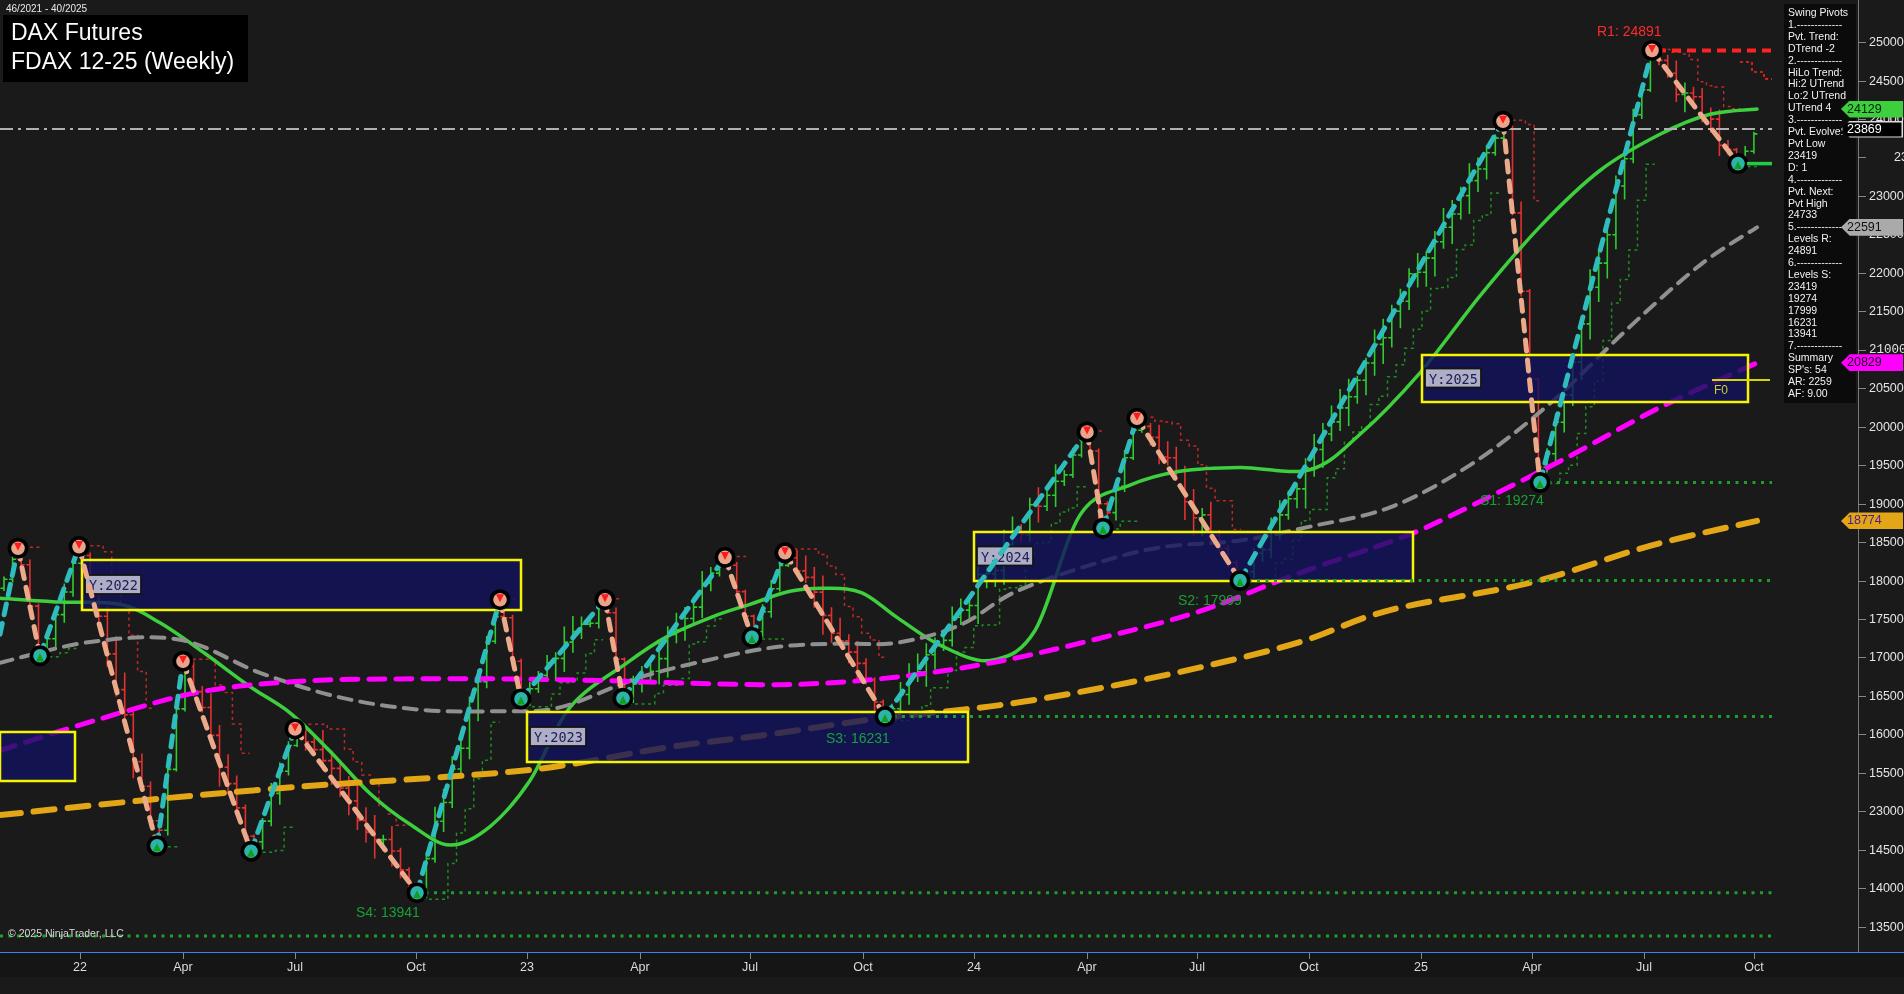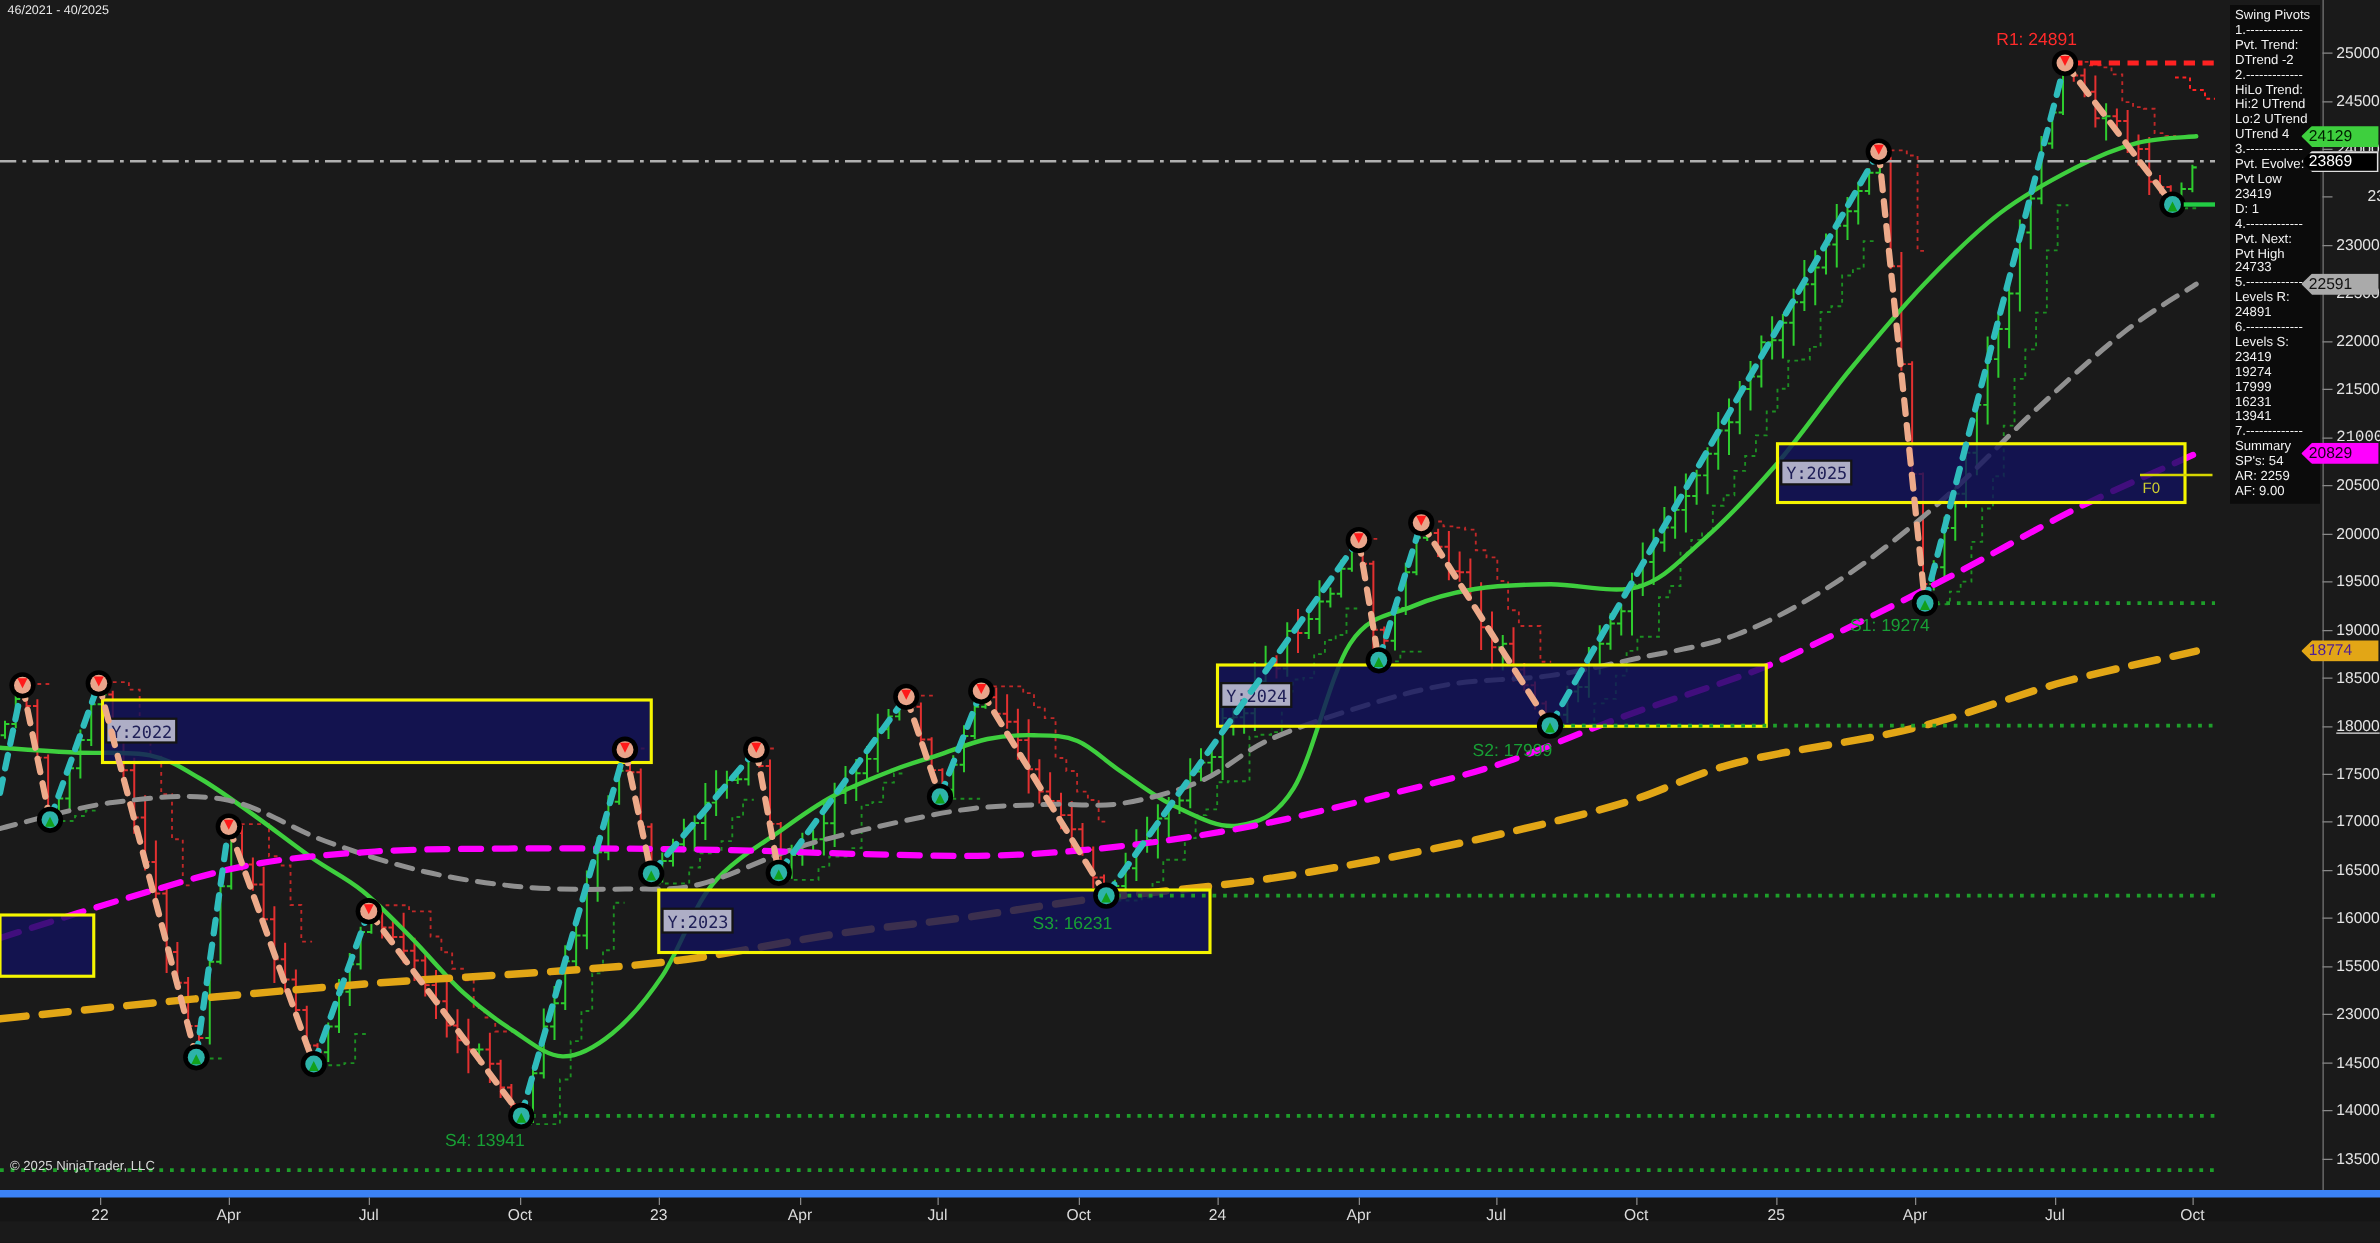--- a/index.html
+++ b/index.html
@@ -15,21 +15,21 @@
              color:#f2f2f2; font-size:10.5px; line-height:11.9px; padding:3px 0 3px 4px; }
   .sb-line { white-space:nowrap; overflow:hidden; }
   #price-axis { position:absolute; left:1845px; top:0; width:59px; height:952px; }
   #axis-vline { position:absolute; left:13px; top:0; width:1px; height:952px; background:#777; }
   .p-tick { position:absolute; left:13px; width:8px; height:1px; background:#888; }
   .p-lbl { position:absolute; left:24px; font-size:12.5px; color:#e4e4e4; }
   .badge { position:absolute; left:-4px; width:62px; height:17px; line-height:17px;
            font-size:12.5px; padding-left:6px;
            clip-path:polygon(0 50%, 14% 0, 100% 0, 100% 100%, 14% 100%); }
   #time-axis { position:absolute; left:0; top:952px; width:1904px; height:25px; background:#151515;
-               border-top:6px solid #3b82f6; }
+               border-top:1px solid #3b82f6; }
   .t-tick { position:absolute; top:0; width:1px; height:6px; background:#888; }
   .t-lbl { position:absolute; top:7px; font-size:12.5px; color:#dcdcdc; transform:translateX(-50%); }
   #bottom-bar { position:absolute; left:0; top:977px; width:1904px; height:17px; background:#111;
                 border-top:1px solid #2e2e2e; }
   #tab { position:absolute; left:3px; top:1px; font-size:10px; color:#e8e8e8; background:#1f1f1f;
          border:1px solid #3a3a3a; border-bottom:none; padding:1px 10px; }
   #logo { position:absolute; right:4px; top:0px; font-size:15.5px; font-weight:bold;
           color:#f04a1a; letter-spacing:0.4px; }
 </style>
 </head>
@@ -405,20 +405,24 @@
         <polygon points="1734,169.1153846153846 1742,169.1153846153846 1738,161.1153846153846" fill="#12a01c"></polygon>
       </g>
       <g>
         <line x1="1712" y1="380.0" x2="1770" y2="380.0" stroke="#d6d600" stroke-width="2"></line>
         <text x="1714" y="394.0" font-size="12" fill="#cfcf30">F0</text>
         <line x1="1747" y1="163.6" x2="1772" y2="163.6" stroke="#22cc44" stroke-width="3.5"></line>
         <path d="M1740,62.0L1752,62.0L1752,72.0L1764,72.0L1764,78.9L1772,78.9" fill="none" stroke="#ff2222" stroke-width="1.6" stroke-dasharray="3 3"></path>
       </g>
     </svg>
   <div id="range-label">46/2021 - 40/2025</div>
+  <div id="title-box">
+    <div>DAX Futures</div>
+    <div>FDAX 12-25 (Weekly)</div>
+  </div>
   <div id="copyright">© 2025 NinjaTrader, LLC</div>
   <div id="sidebar">
       <div class="sb-line">Swing Pivots</div>
       <div class="sb-line">1.-------------</div>
       <div class="sb-line">Pvt. Trend:</div>
       <div class="sb-line">DTrend -2</div>
       <div class="sb-line">2.-------------</div>
       <div class="sb-line">HiLo Trend:</div>
       <div class="sb-line">Hi:2 UTrend</div>
       <div class="sb-line">Lo:2 UTrend</div>
@@ -462,21 +466,21 @@
       <div class="p-lbl" style="top: 765.8px;">15500</div>
       <div class="p-tick" style="top: 734.3px;"></div>
       <div class="p-lbl" style="top: 727.3px;">16000</div>
       <div class="p-tick" style="top: 695.8px;"></div>
       <div class="p-lbl" style="top: 688.8px;">16500</div>
       <div class="p-tick" style="top: 657.4px;"></div>
       <div class="p-lbl" style="top: 650.4px;">17000</div>
       <div class="p-tick" style="top: 618.9px;"></div>
       <div class="p-lbl" style="top: 611.9px;">17500</div>
       <div class="p-tick" style="top: 580.5px;"></div>
-      <div class="p-lbl" style="top: 573.5px; text-decoration: underline;">18000</div>
+      <div class="p-lbl" style="top: 573.5px;">18000</div>
       <div class="p-tick" style="top: 542px;"></div>
       <div class="p-lbl" style="top: 535px;">18500</div>
       <div class="p-tick" style="top: 503.5px;"></div>
       <div class="p-lbl" style="top: 496.5px;">19000</div>
       <div class="p-tick" style="top: 465.1px;"></div>
       <div class="p-lbl" style="top: 458.1px;">19500</div>
       <div class="p-tick" style="top: 426.6px;"></div>
       <div class="p-lbl" style="top: 419.6px;">20000</div>
       <div class="p-tick" style="top: 388.2px;"></div>
       <div class="p-lbl" style="top: 381.2px;">20500</div>

